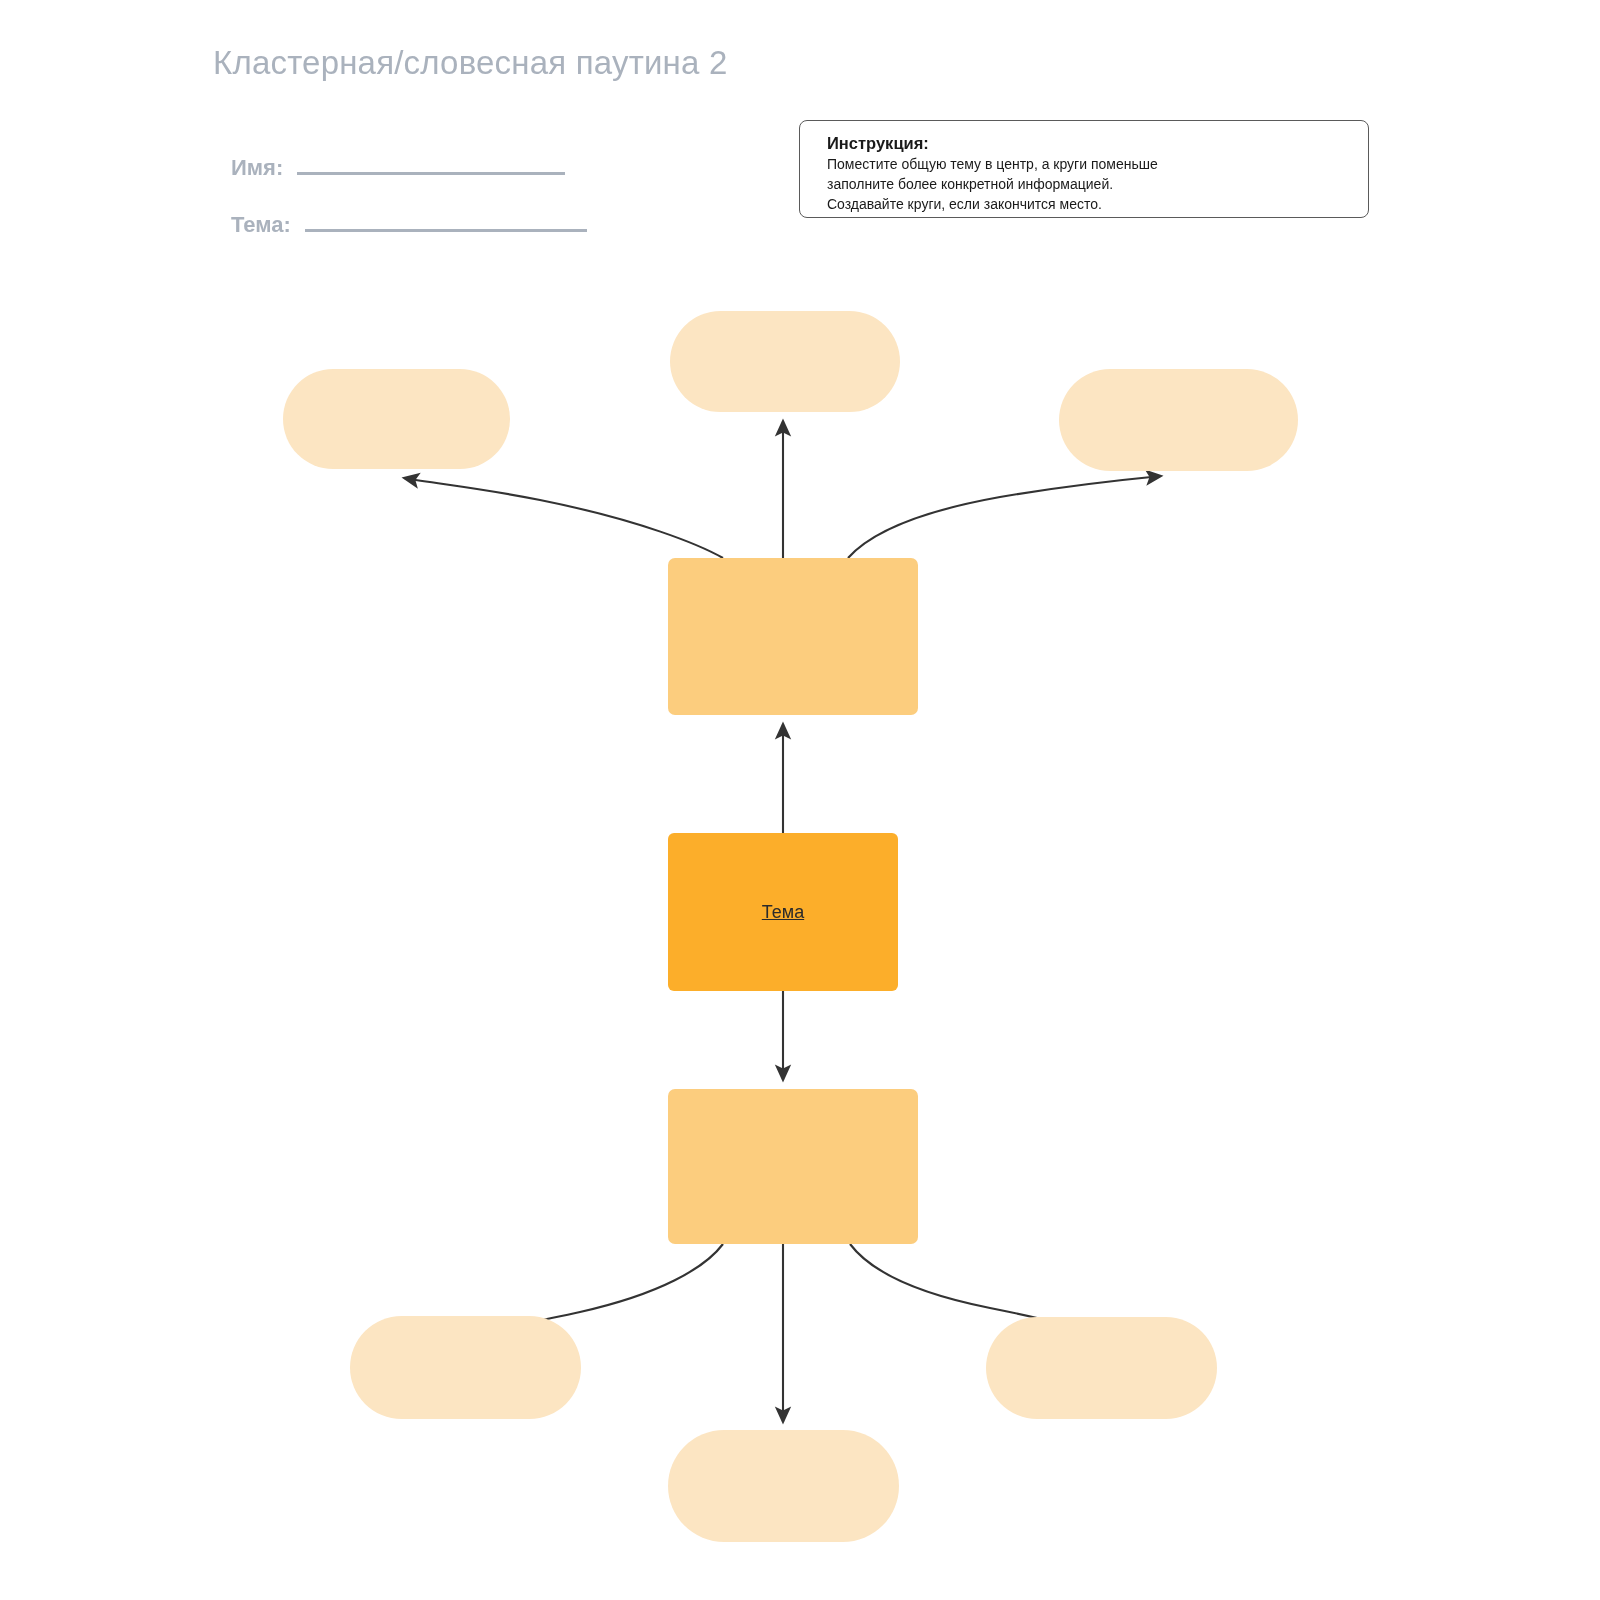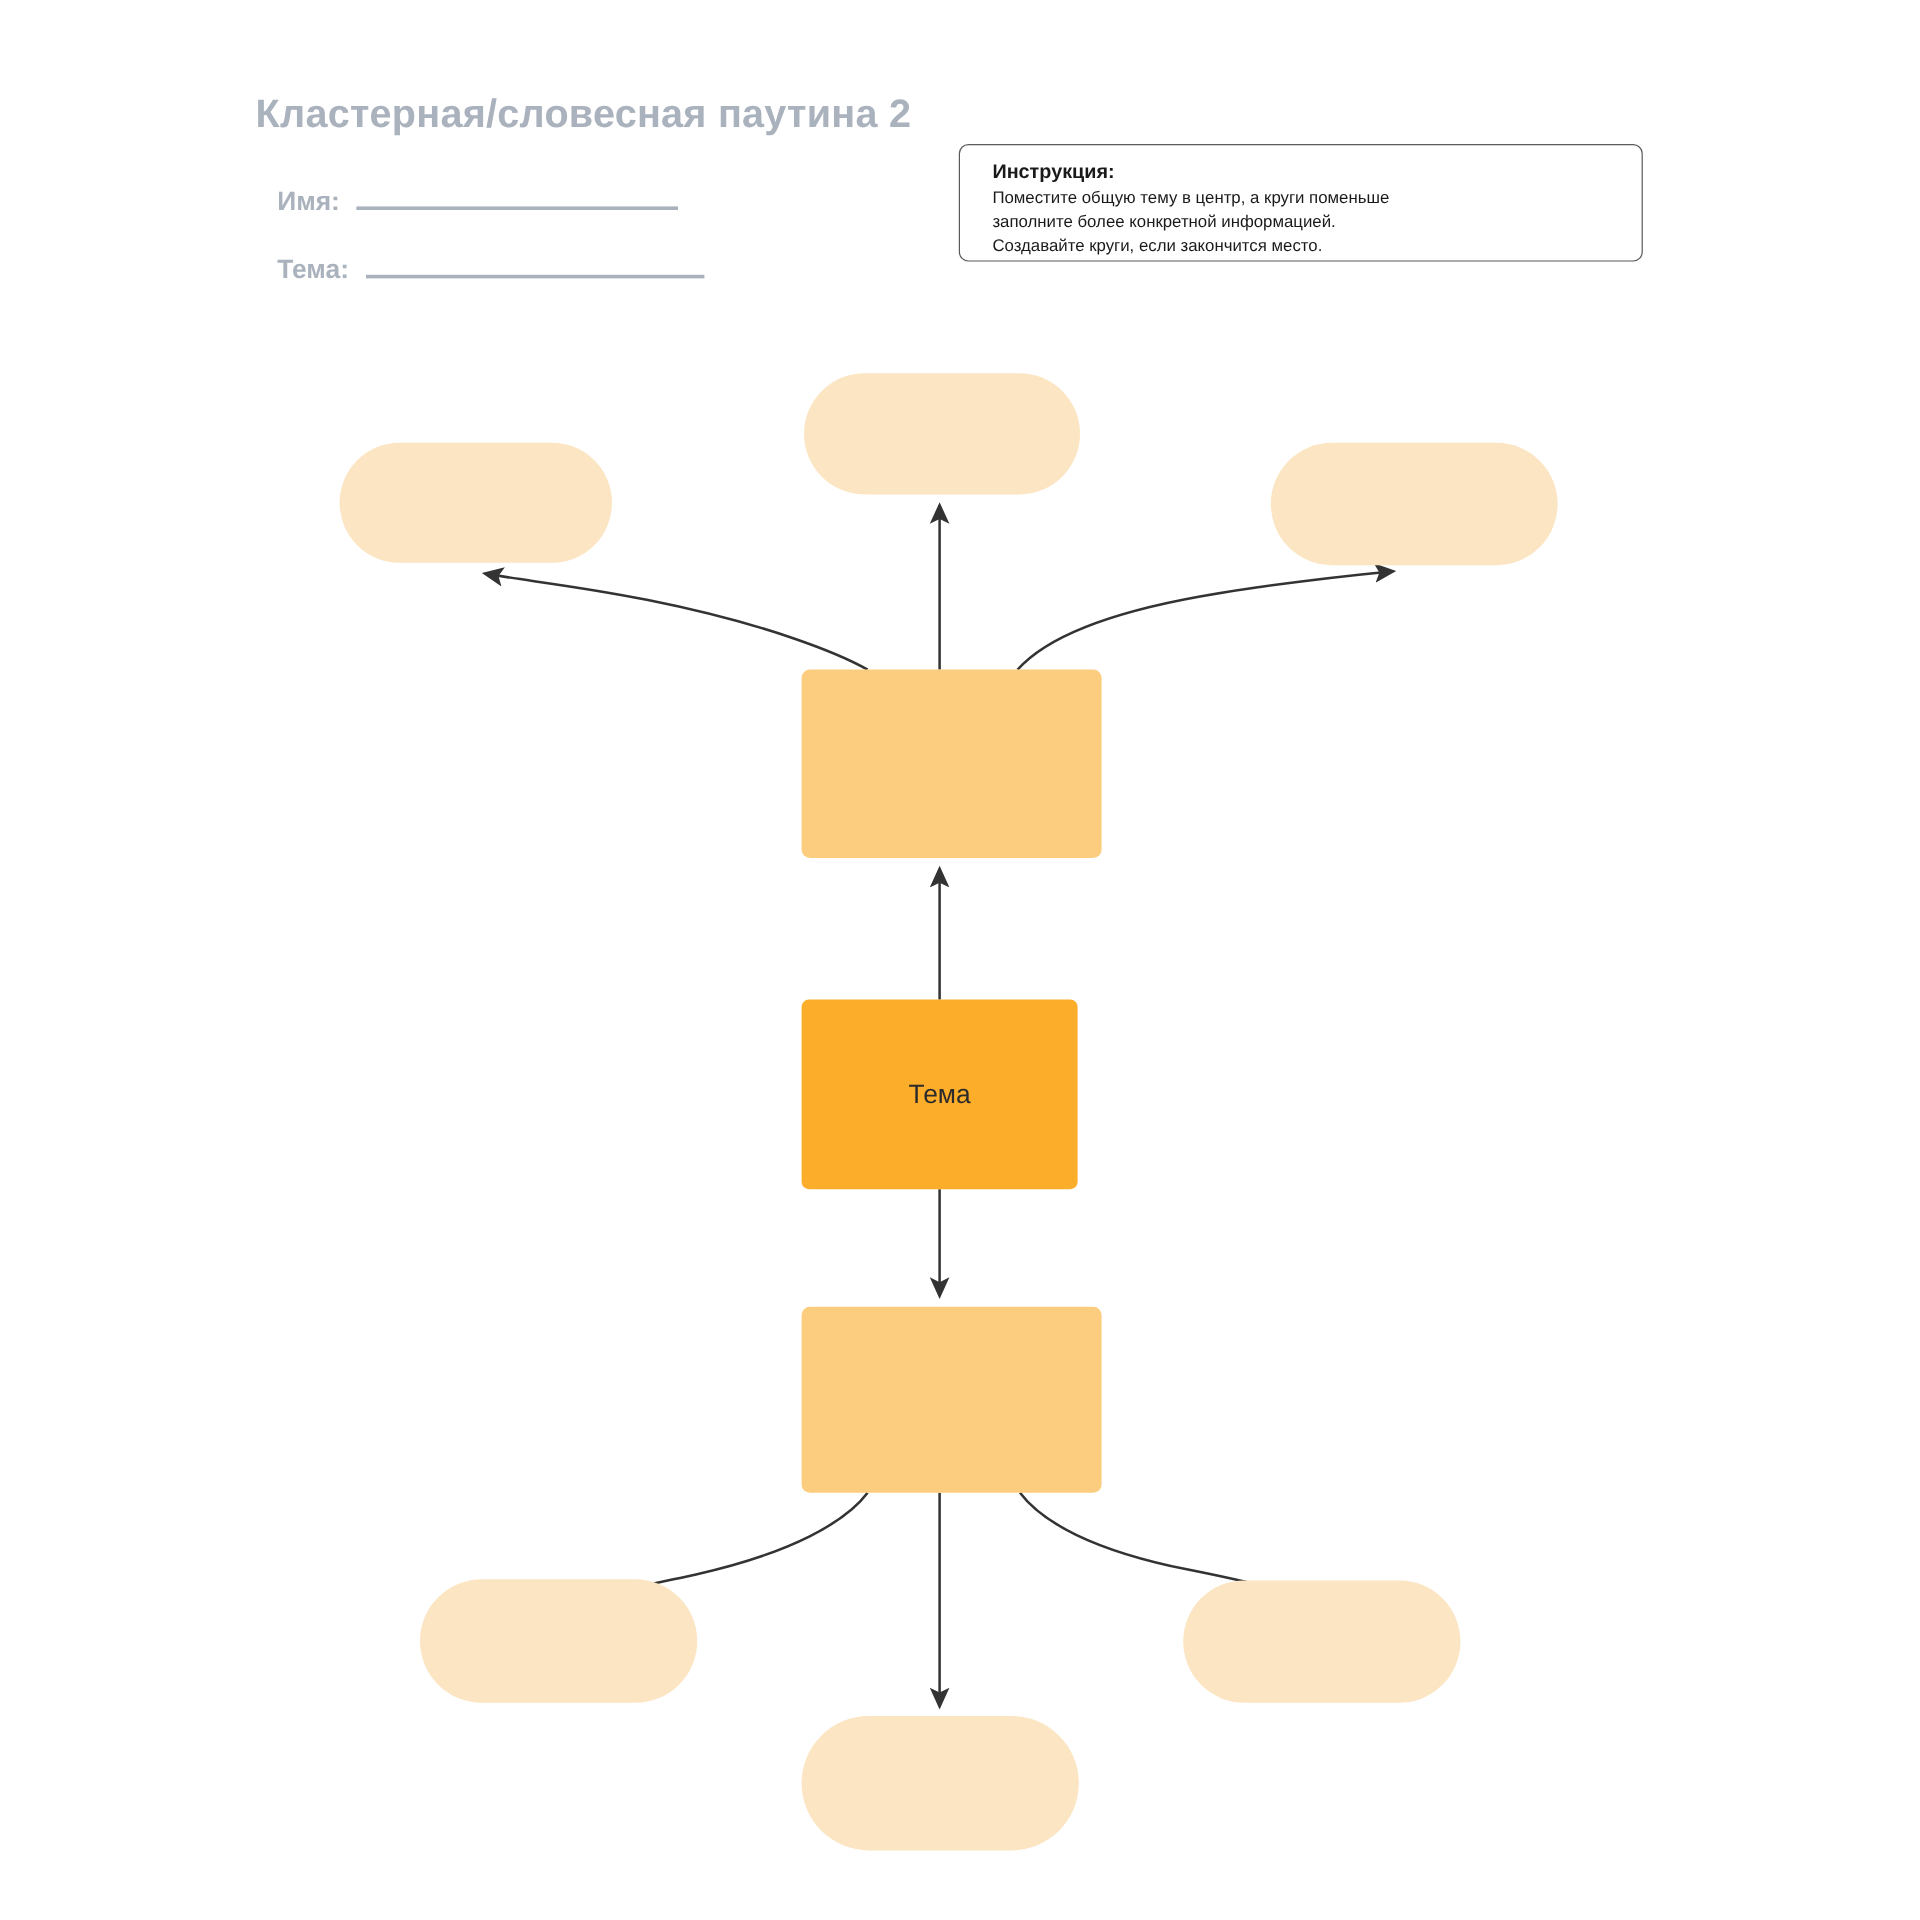--- a/index.html
+++ b/index.html
@@ -14,25 +14,24 @@
     font-family: "Liberation Sans", sans-serif;
     overflow: hidden;
   }
 
   
   #worksheet-title {
     position: absolute;
     left: 213px;
     top: 44px;
     font-size: 33px;
-    font-weight: bold;
+    font-weight: normal;
     color: #aab2bd;
     letter-spacing: 0.2px;
     white-space: nowrap;
-    margin-top: 32px;
   }
 
   .field-row {
     position: absolute;
     display: flex;
     align-items: baseline;
     white-space: nowrap;
   }
   #name-field-row { left: 231px; top: 123px; }
   #date-field-row { left: 231px; top: 180px; }
@@ -94,23 +93,24 @@
     pointer-events: none;
   }
 
   .node {
     position: absolute;
     box-sizing: border-box;
     display: flex;
     align-items: center;
     justify-content: center;
     text-align: left;
-    font-size: 22px;
+    font-size: 18px;
     color: #2b2b2b;
     padding: 6px 12px;
+    text-decoration: underline;
   }
   .node-topic {
     background: #fcae2a;
     border-radius: 6px;
   }
   .node-branch {
     background: #fccd7e;
     border-radius: 7px;
   }
   .node-leaf {

